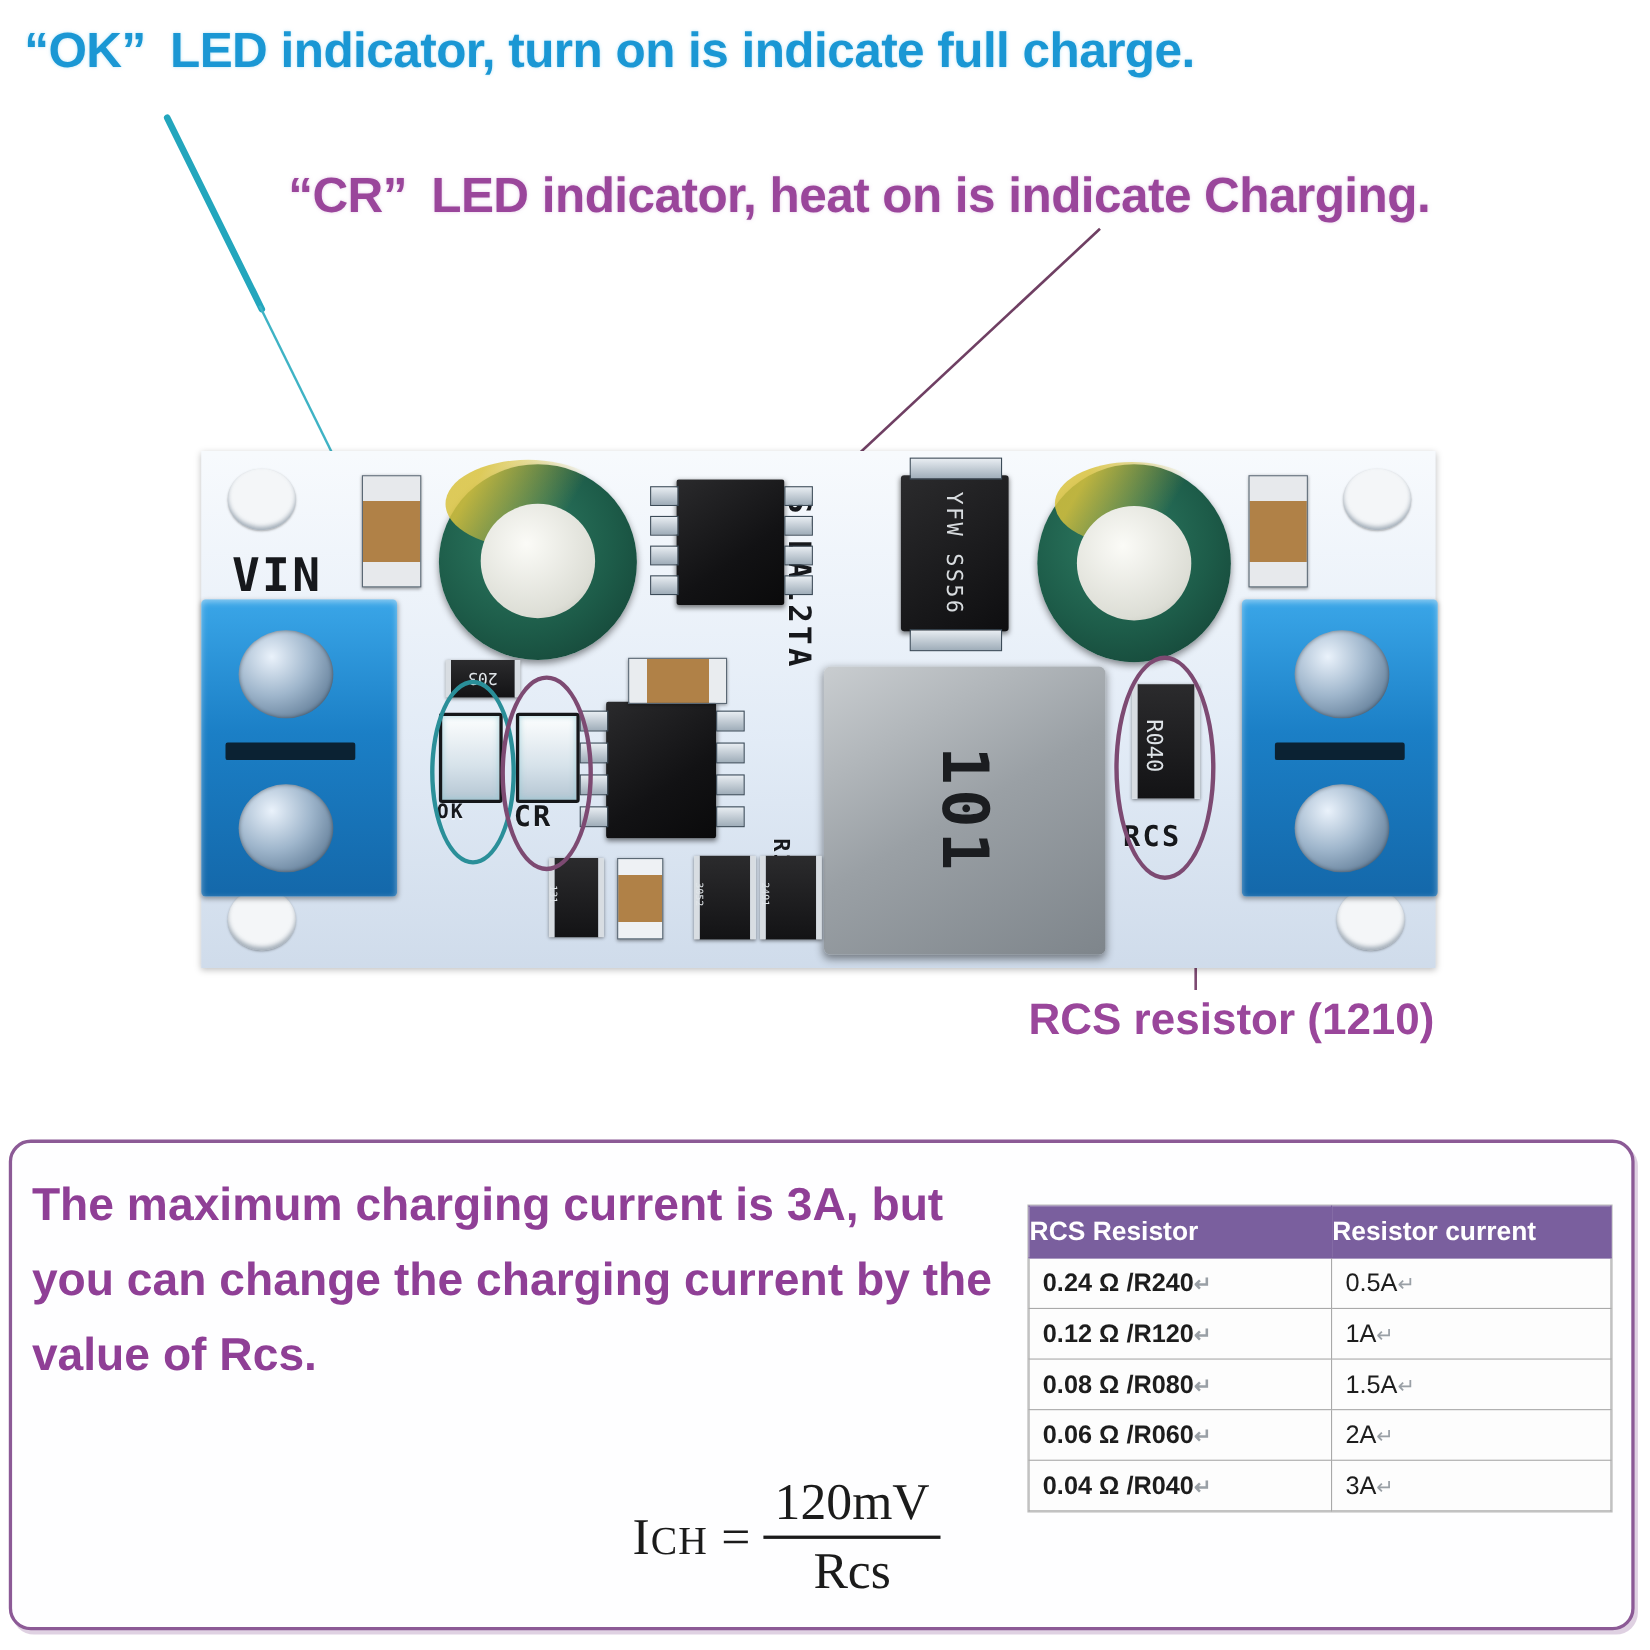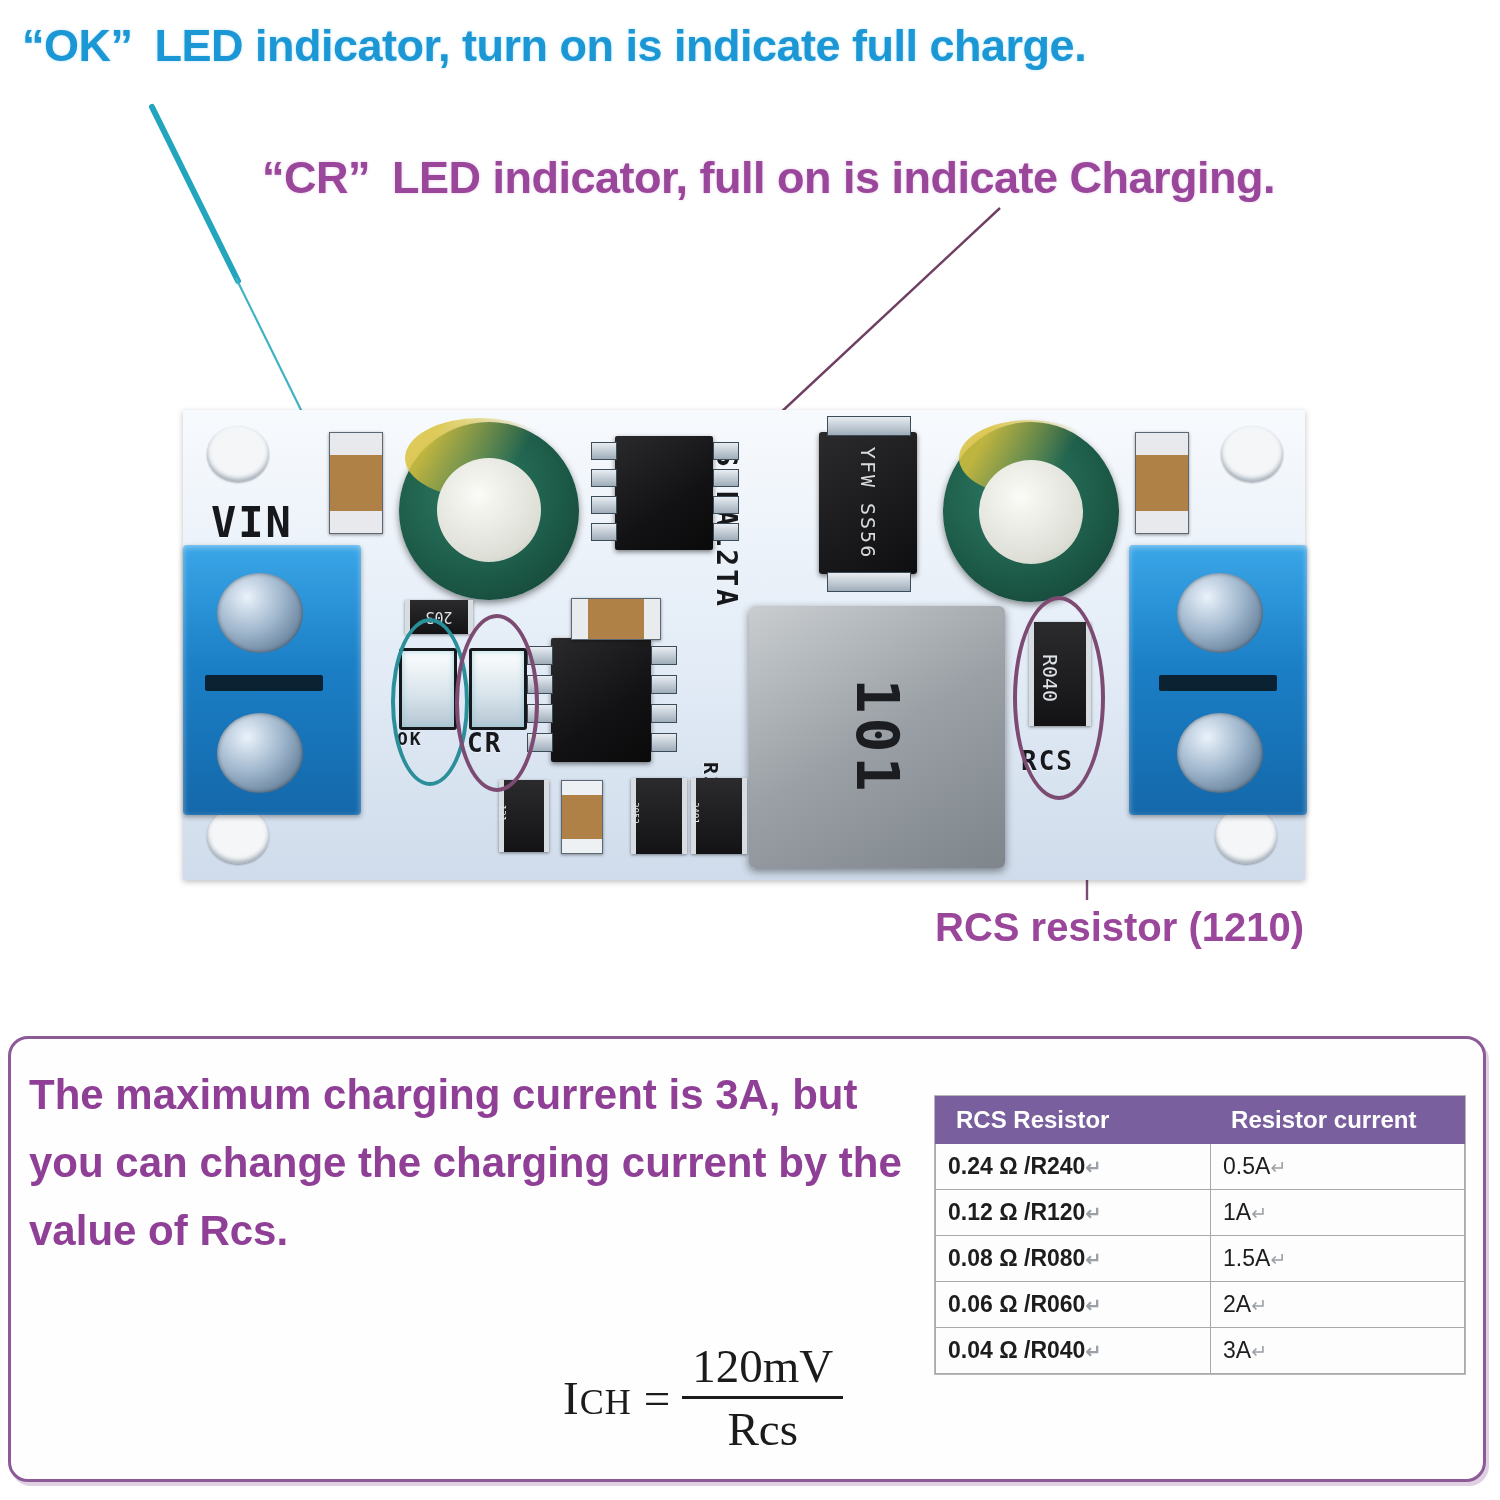--- a/index.html
+++ b/index.html
@@ -84,50 +84,50 @@
 
   
   #panel{left:8px;top:1036px;width:1478px;height:446px;
          border:3px solid #8c5a96;border-radius:20px;background:#fefeff;
          box-shadow:3px 4px 0 rgba(140,90,150,.28);box-sizing:border-box;}
 
   #para{position:absolute;left:18px;top:22px;width:890px;
         font-size:42px;font-weight:bold;color:#8f3f96;line-height:1.62;}
 
   
-  #formula{position:absolute;left:552px;top:300px;display:flex;align-items:center;
+  #formula{position:absolute;left:564px;top:300px;display:flex;align-items:center;
            font-family:"Liberation Serif",serif;color:#1b1b1b;}
   #formula .lhs{font-size:47px;letter-spacing:1px;}
   #formula .lhs .sub{font-size:36px;}
   #formula .eq{font-size:47px;margin:0 12px;}
   #frac{display:flex;flex-direction:column;align-items:center;}
   #frac .num{font-size:47px;padding:0 10px 3px;}
   #frac .bar{height:3px;background:#1b1b1b;width:100%;}
   #frac .den{font-size:47px;padding:3px 10px 0;}
 
   
   #tbl{position:absolute;left:935px;top:1096px;width:530px;
        border-collapse:collapse;font-size:22px;color:#1d1d1d;
        background:#fdfdfd;box-shadow:0 0 0 1px #b9b9b9;}
   #tbl th{background:#7a5f9e;color:#fff;font-weight:600;text-align:left;
-       padding:9px 20px;font-size:24px;border:1px solid #7a5f9e;}
+       padding:9px 0;font-size:24px;border:1px solid #7a5f9e;}
   #tbl td{padding:7px 12px;border:1px solid #a9a9a9;vertical-align:top;
        font-size:23px;line-height:1.35;}
   #tbl td.r{font-weight:bold;width:52%;}
   .pil{color:#9aa0a6;font-size:19px;}
 </style>
 </head>
 <body>
 
 <div class="abs hd" id="hd-ok">
   <span class="q">“OK”</span><span class="gap"></span><span>LED indicator, turn on is indicate full charge.</span>
 </div>
 
 <div class="abs hd" id="hd-cr">
-  <span class="q">“CR”</span><span class="gap"></span><span>LED indicator, full on is indicate Charging.</span>
+  <span class="q">“CR”</span><span class="gap"></span><span>LED indicator, heat on is indicate Charging.</span>
 </div>
 
 <svg class="abs" id="leadsvg" viewBox="0 0 1500 1000">
   <line x1="152" y1="107" x2="238" y2="281" stroke="#23a6bd" stroke-width="6" stroke-linecap="round"></line>
   <line x1="236" y1="278" x2="430" y2="672" stroke="#3fb3c5" stroke-width="2.2"></line>
   <line x1="1000" y1="208" x2="494" y2="680" stroke="#6f3f63" stroke-width="2.4"></line>
   <line x1="1087" y1="790" x2="1087" y2="900" stroke="#7d4a72" stroke-width="2.4"></line>
 </svg>
 
 <div class="abs" id="pcb">

